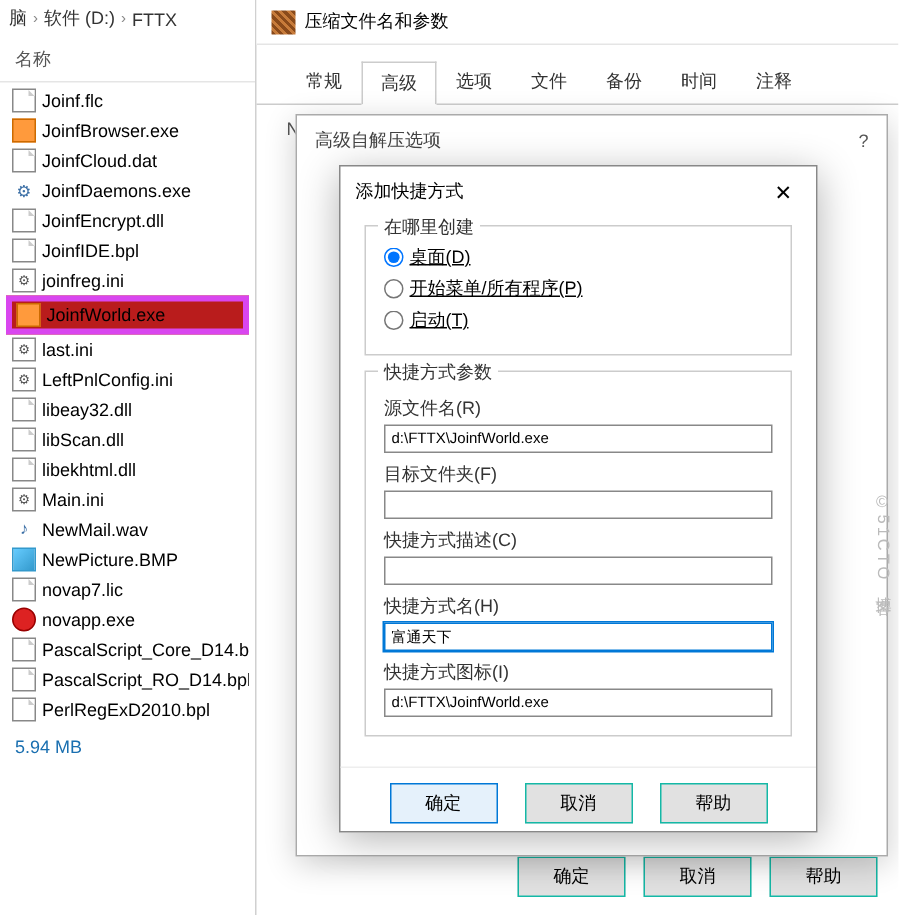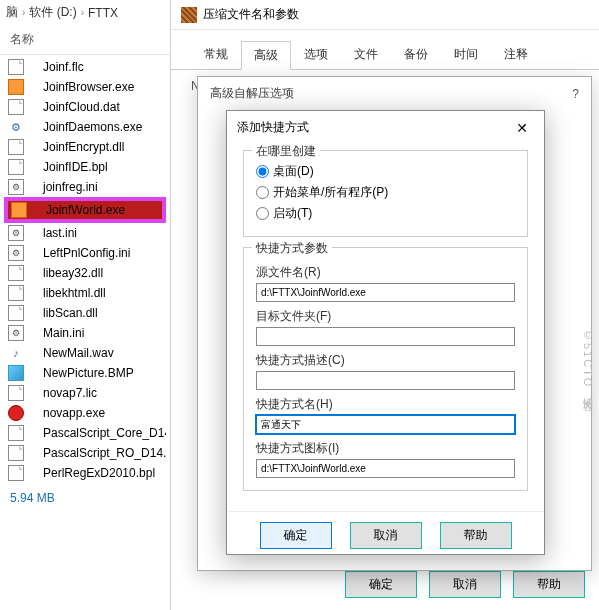--- a/index.html
+++ b/index.html
@@ -4,21 +4,21 @@
 <style>
 * { box-sizing: border-box; margin: 0; padding: 0; font-family: "Microsoft YaHei", "Segoe UI", sans-serif; font-size: 12px; }
 body { background: #fff; width: 599px; height: 610px; overflow: hidden; position: relative; }
 
 
 .explorer { position: absolute; left: 0; top: 0; width: 170px; height: 610px; background: #fff; }
 .breadcrumb { padding: 4px 6px; color: #333; display: flex; align-items: center; gap: 4px; }
 .breadcrumb .chev { color: #888; font-size: 10px; }
 .col-header { padding: 6px 10px; color: #555; border-bottom: 1px solid #e5e5e5; }
 .file-list { padding: 2px 4px; }
-.file-item { display: flex; align-items: center; padding: 2px 4px; gap: 19px; white-space: nowrap; overflow: hidden; }
+.file-item { display: flex; align-items: center; padding: 2px 4px; gap: 4px; white-space: nowrap; overflow: hidden; }
 .file-item.selected { background: #b91c1c; border: 4px solid #d946ef; padding: 1px 3px; }
 .file-icon { width: 16px; height: 16px; flex: 0 0 16px; display: flex; align-items: center; justify-content: center; font-size: 11px; }
 .ico-doc { border: 1px solid #888; background: #fff; position: relative; }
 .ico-doc::after { content: ""; position: absolute; top: 0; right: 0; border-top: 4px solid #fff; border-left: 4px solid #ccc; }
 .ico-exe-o { background: #ff9a3c; border: 1px solid #cc6a00; }
 .ico-exe-r { background: #d22; border: 1px solid #900; border-radius: 50%; }
 .ico-exe-b::before { content: "⚙"; color: #3a6ea5; }
 .ico-ini { border: 1px solid #888; background: #fff; }
 .ico-ini::before { content: "⚙"; font-size: 9px; color: #555; }
 .ico-wav::before { content: "♪"; color: #3a6ea5; }
@@ -42,21 +42,21 @@
 .dialog2 .title2 { padding: 8px 12px; color: #444; display: flex; justify-content: space-between; align-items: center; }
 .help-icon { color: #555; }
 
 
 .dialog3 { position: absolute; left: 226px; top: 110px; width: 319px; height: 445px; background: #fff; border: 1px solid #888; box-shadow: 0 5px 25px rgba(0,0,0,0.3); display: flex; flex-direction: column; }
 .title3 { display: flex; justify-content: space-between; align-items: center; padding: 8px 10px; }
 .close-x { font-size: 14px; padding: 0 6px; }
 .body3 { padding: 6px 16px 10px 16px; flex: 1; }
 .groupbox { border: 1px solid #ccc; padding: 10px 12px 12px 12px; margin-bottom: 10px; position: relative; }
 .groupbox > .legend { position: absolute; top: -8px; left: 8px; background: #fff; padding: 0 4px; color: #333; }
-.radio-row { display: flex; align-items: center; gap: 4px; padding: 2px 0; }
+.radio-row { display: flex; align-items: center; gap: 4px; padding: 2px 0; text-decoration: underline; }
 .radio-row input { margin: 0; }
 .field-label { margin-top: 6px; margin-bottom: 2px; color: #333; }
 .text-input { width: 100%; padding: 3px 4px; border: 1px solid #888; font-size: 10px; background: #fff; }
 .text-input.focused { border: 1px solid #0078d7; outline: 1px solid #0078d7; }
 .btnrow3 { display: flex; justify-content: center; gap: 18px; padding: 10px 0 14px 0; border-top: 1px solid #eee; }
 
 .watermark { position: absolute; right: 4px; top: 54%; color: #bbb; font-size: 11px; writing-mode: vertical-rl; letter-spacing: 2px; pointer-events: none; }
 </style>
 </head>
 <body>
@@ -110,25 +110,25 @@
       <div class="file-item">
         <span class="file-icon ico-ini"></span>
         <span>LeftPnlConfig.ini</span>
       </div>
       <div class="file-item">
         <span class="file-icon ico-doc"></span>
         <span>libeay32.dll</span>
       </div>
       <div class="file-item">
         <span class="file-icon ico-doc"></span>
+        <span>libScan.dll</span>
+      </div>
+      <div class="file-item">
+        <span class="file-icon ico-doc"></span>
         <span>libekhtml.dll</span>
-      </div>
-      <div class="file-item">
-        <span class="file-icon ico-doc"></span>
-        <span>libScan.dll</span>
       </div>
       <div class="file-item">
         <span class="file-icon ico-ini"></span>
         <span>Main.ini</span>
       </div>
       <div class="file-item">
         <span class="file-icon ico-wav"></span>
         <span>NewMail.wav</span>
       </div>
       <div class="file-item">

